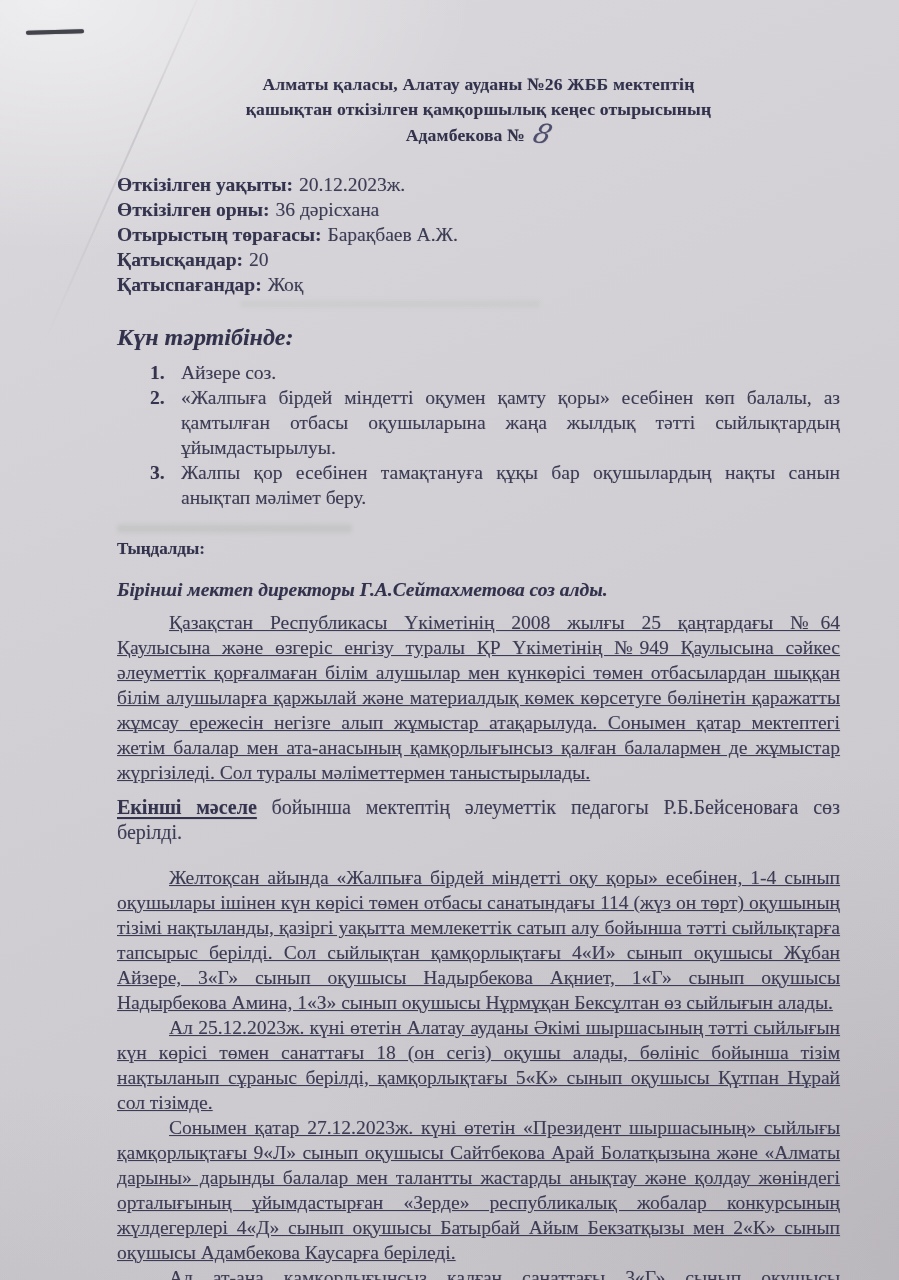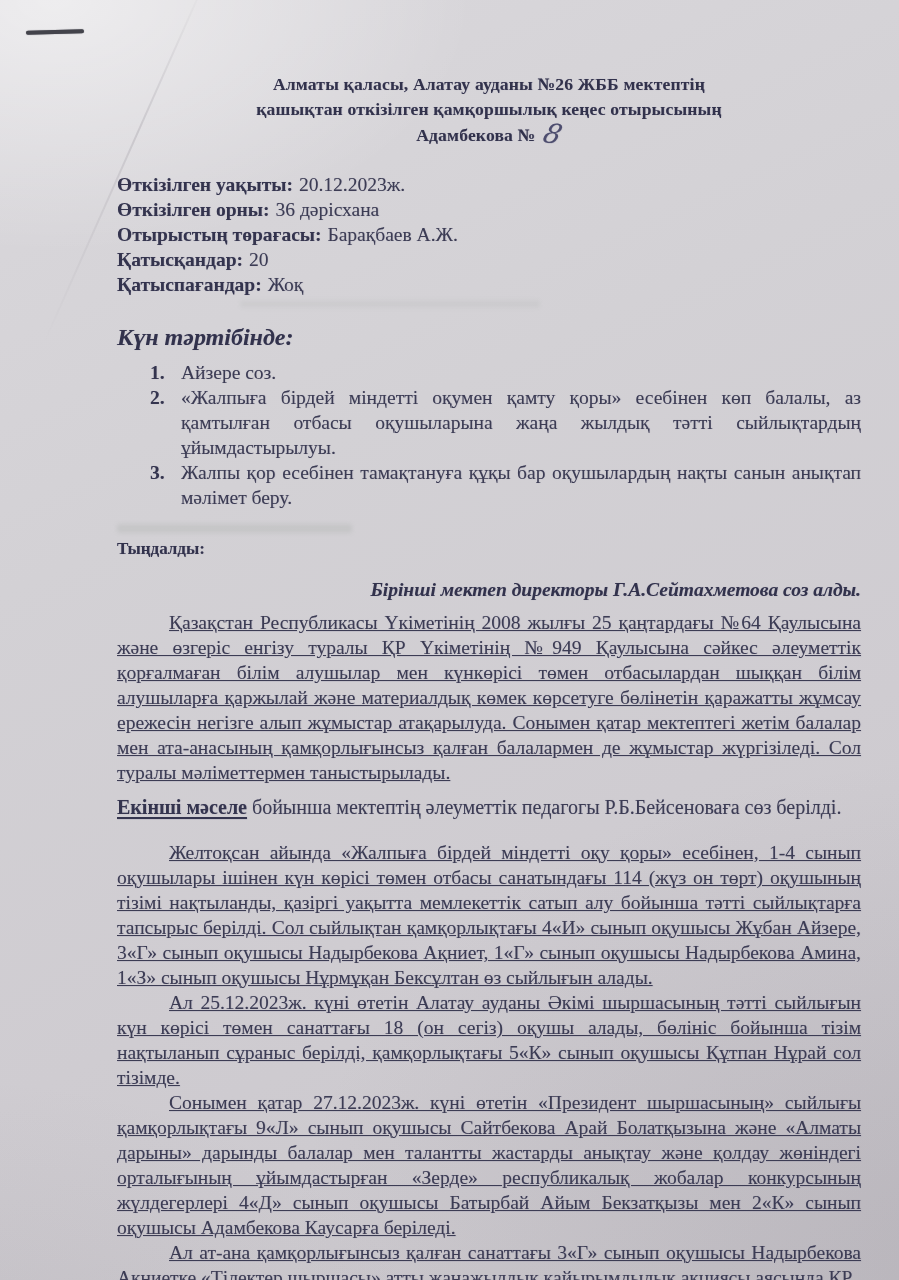--- a/index.html
+++ b/index.html
@@ -5,21 +5,21 @@
   html, body { margin: 0; padding: 0; }
   body {
     width: 899px; height: 1280px;
     font-family: "Liberation Serif", "DejaVu Serif", serif;
     overflow: hidden;
   }
   .page {
     position: relative;
     width: 899px; height: 1280px;
     box-sizing: border-box;
-    padding: 72px 38px 0 117px;
+    padding: 72px 59px 0 117px;
     color: #3c3c54;
     background:
       radial-gradient(ellipse 700px 420px at 6% 0%, rgba(255,255,255,0.55), rgba(255,255,255,0) 60%),
       radial-gradient(ellipse 1100px 800px at 108% 98%, rgba(118,112,124,0.20), rgba(118,112,124,0) 62%),
       radial-gradient(ellipse 900px 600px at -5% 110%, rgba(125,120,130,0.14), rgba(125,120,130,0) 55%),
       linear-gradient(155deg, #dad8dc 0%, #d3d1d5 35%, #cfccd1 65%, #c9c6cb 100%);
     text-shadow: 0.3px 0.3px 0.7px rgba(70,70,105,0.35);
   }
   .fold {
     position: absolute; top: -40px; left: 120px;
@@ -87,21 +87,20 @@
   .heard-heading {
     margin-top: 26px;
     font-weight: bold; font-size: 17px; line-height: 25px;
     color: #32324c;
   }
   .speaker-line {
     margin-top: 16px;
     font-weight: bold; font-style: italic;
     font-size: 19.5px; line-height: 25px;
     color: #32324c;
-    text-align: right;
   }
   .para {
     margin: 8px 0 0 0;
     font-size: 19.5px; line-height: 25px;
     text-align: justify;
     text-indent: 52px;
     text-decoration: underline;
   }
   .para.flow { margin-top: 0; }
   .second-line {

